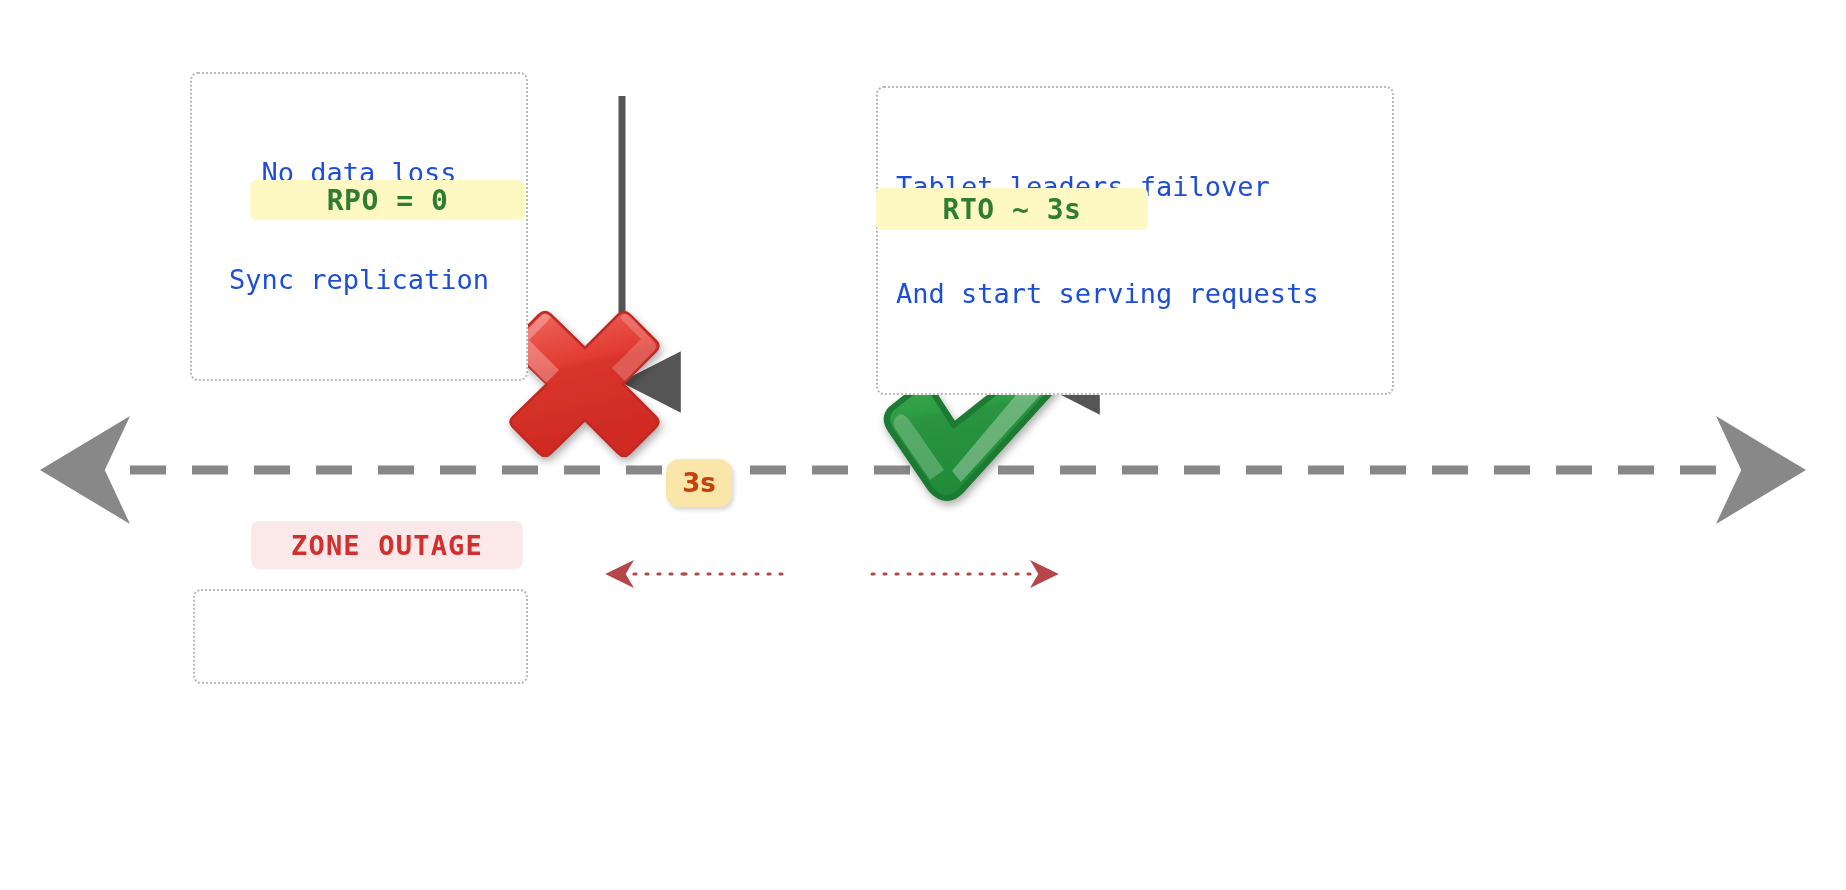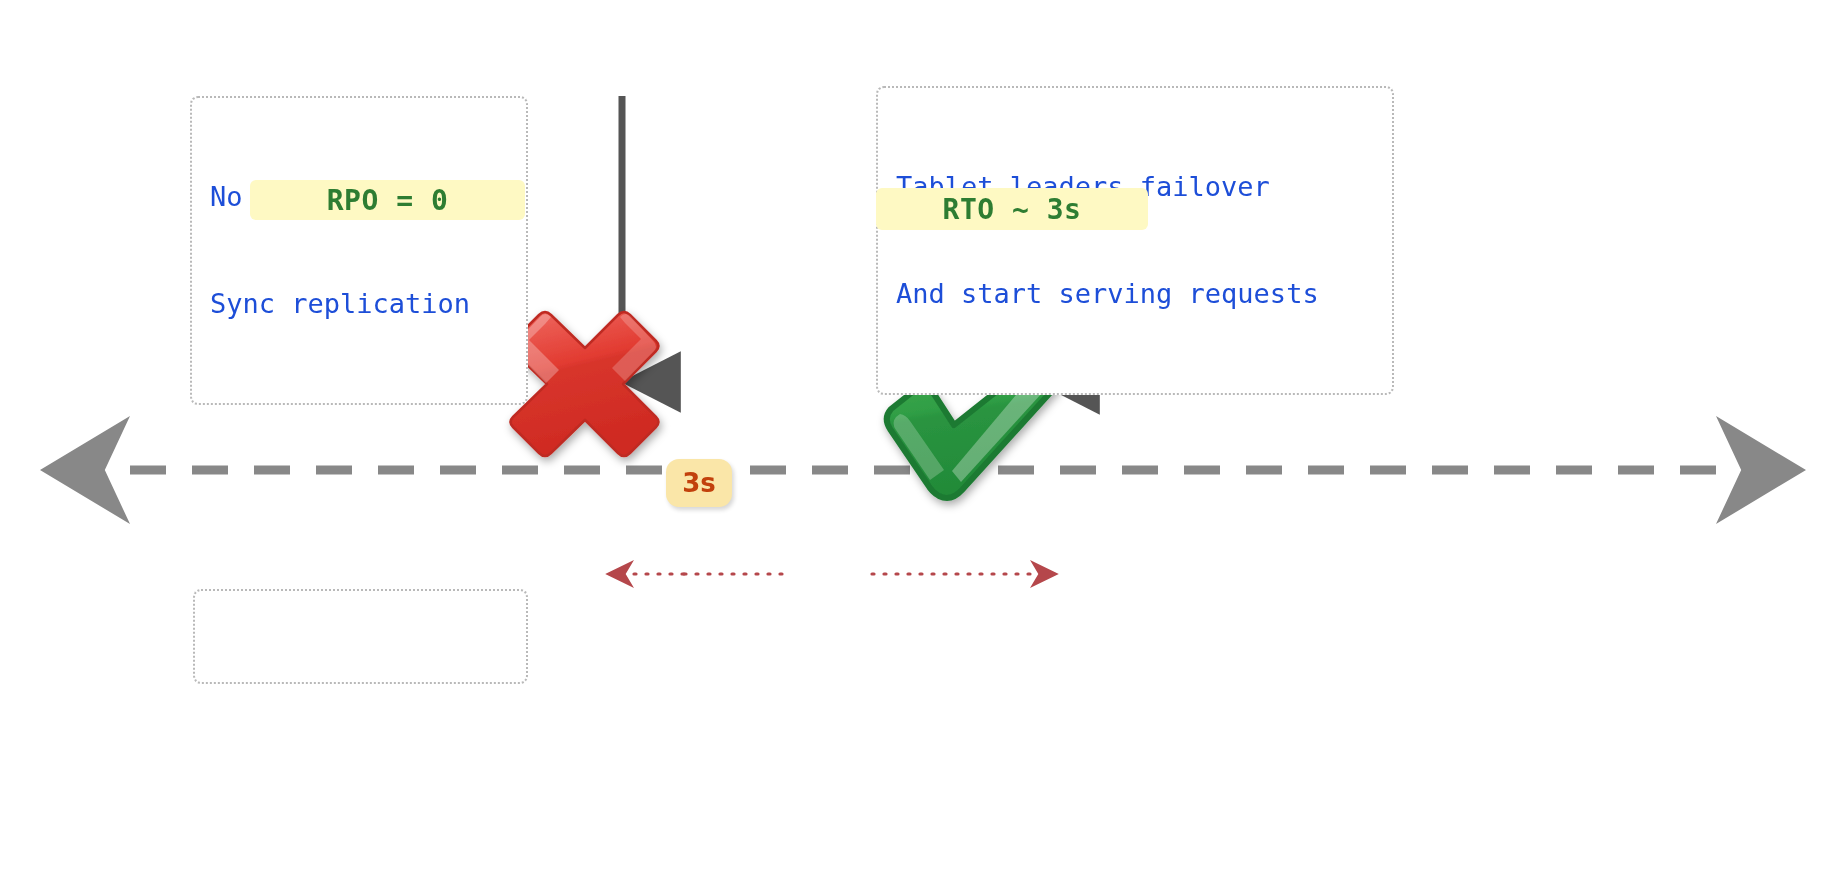--- a/index.html
+++ b/index.html
@@ -29,23 +29,23 @@
     line-height: 1.32;
     color: #1d4ed8;
     box-sizing: border-box;
     padding: 10px 18px;
     white-space: pre;
   }
   .note-box .line { display: block; }
 
   .note-left-top {
     left: 190px;
-    top: 96px;
+    top: 72px;
     width: 338px;
-    text-align: left;
+    text-align: center;
   }
   .note-left-bottom {
     left: 193px;
     top: 589px;
     width: 335px;
     text-align: right;
   }
   .note-right-top {
     left: 876px;
     top: 86px;
@@ -237,16 +237,17 @@
     <span class="line">And start serving requests</span>
   </div>
 
   <div class="note-box note-left-bottom">
   </div>
 
   <div class="metric-pill metric-rpo">RPO = 0</div>
 
   <div class="metric-pill metric-rto">RTO ~ 3s</div>
 
+  <div class="outage-pill">ZONE OUTAGE</div>
 
   <div class="dur-badge">3s</div>
 
 </div>
 
 </body></html>

